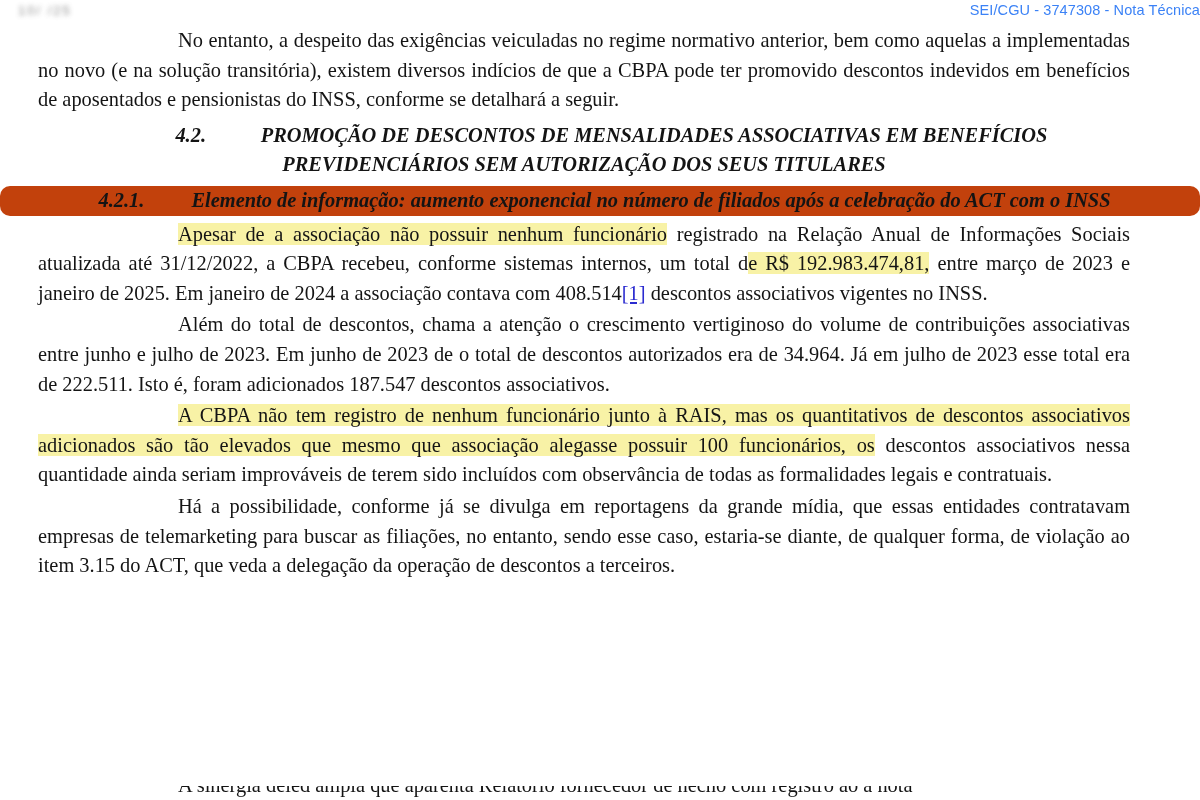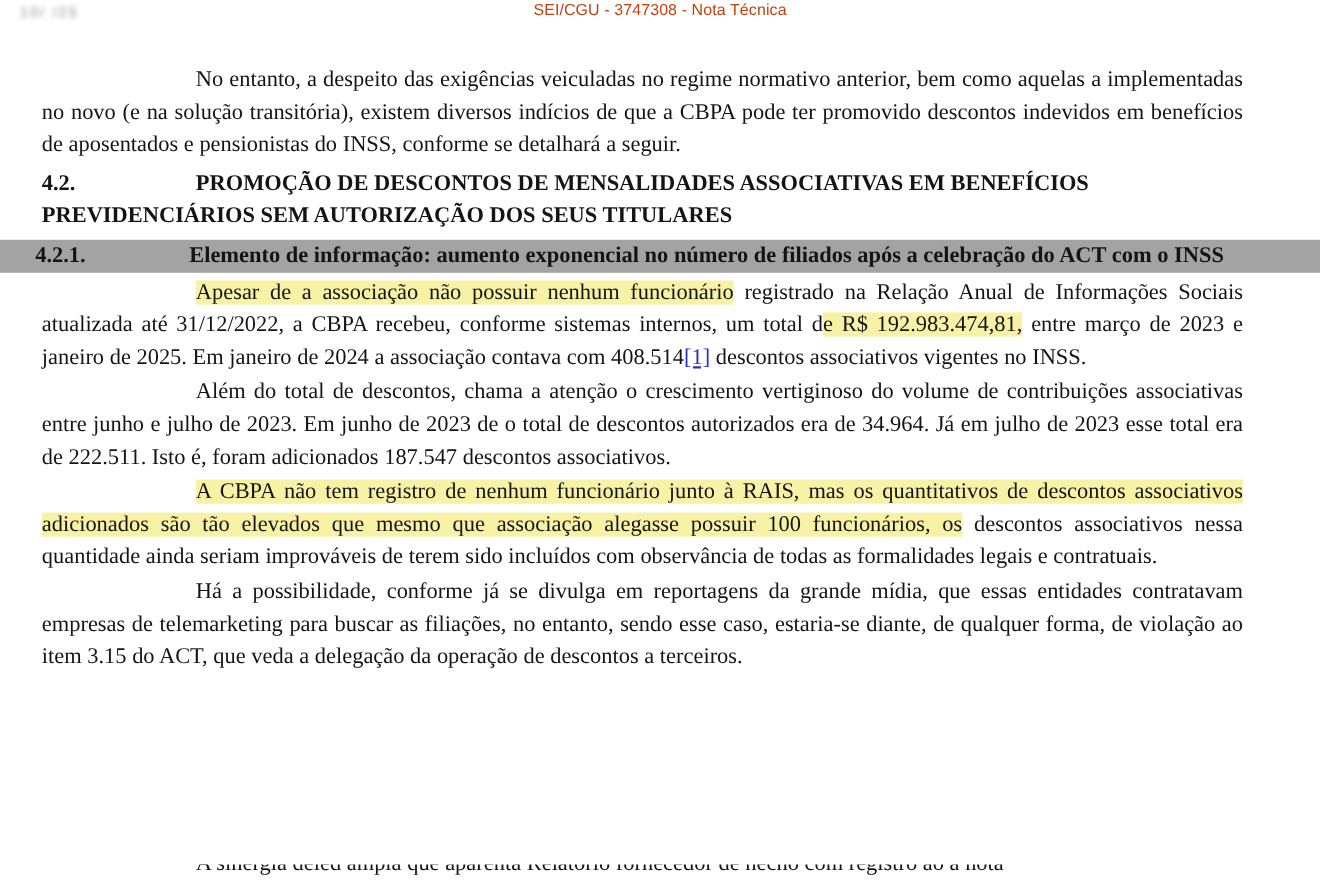--- a/index.html
+++ b/index.html
@@ -23,24 +23,24 @@
     left: 0;
     width: 1200px;
     height: 22px;
     line-height: 20px;
   }
   .header-title {
     position: absolute;
     left: 0;
     right: 0;
     top: 0;
-    text-align: center;
+    text-align: right;
     font-family: "Liberation Sans", "DejaVu Sans", sans-serif;
     font-size: 14.5px;
-    color: #c2410c;
+    color: #3b82f6;
     letter-spacing: .1px;
   }
   .header-date {
     position: absolute;
     left: 18px;
     top: 1px;
     font-family: "Liberation Sans", "DejaVu Sans", sans-serif;
     font-size: 13px;
     color: #777;
     filter: blur(2.4px);
@@ -48,39 +48,39 @@
     opacity: .85;
     letter-spacing: 2px;
   }
 
   
   .doc {
     position: absolute;
     top: 26px;
     left: 38px;
     width: 1092px;
-    margin-top: 32px;
   }
 
   p.para {
     margin: 0 0 2px 0;
     font-size: 20.4px;
     line-height: 29.6px;
     text-align: justify;
     text-indent: 140px;
     hyphens: none;
   }
 
   
   .heading {
     margin: 6px 0 4px 0;
     font-size: 20.4px;
     line-height: 29.6px;
     font-weight: bold;
-    text-align: left;
+    text-align: center;
+    font-style: italic;
   }
   .heading .num {
     display: inline-block;
     width: 140px;
     font-weight: bold;
   }
   .heading.sub {
     font-weight: bold;
   }
   .hl {
@@ -94,21 +94,22 @@
     text-decoration: underline;
   }
 
   
   .band-421 {
     position: relative;
     margin-left: -38px;
     margin-right: -70px;
     padding-left: 32px;
     padding-right: 70px;
-    background: #a3a3a3;
+    background: #c2410c;
+    border-radius: 10px;
   }
 
   
   .bottom-clip {
     position: absolute;
     left: 38px;
     top: 786px;
     width: 1092px;
     height: 14px;
     overflow: hidden;

